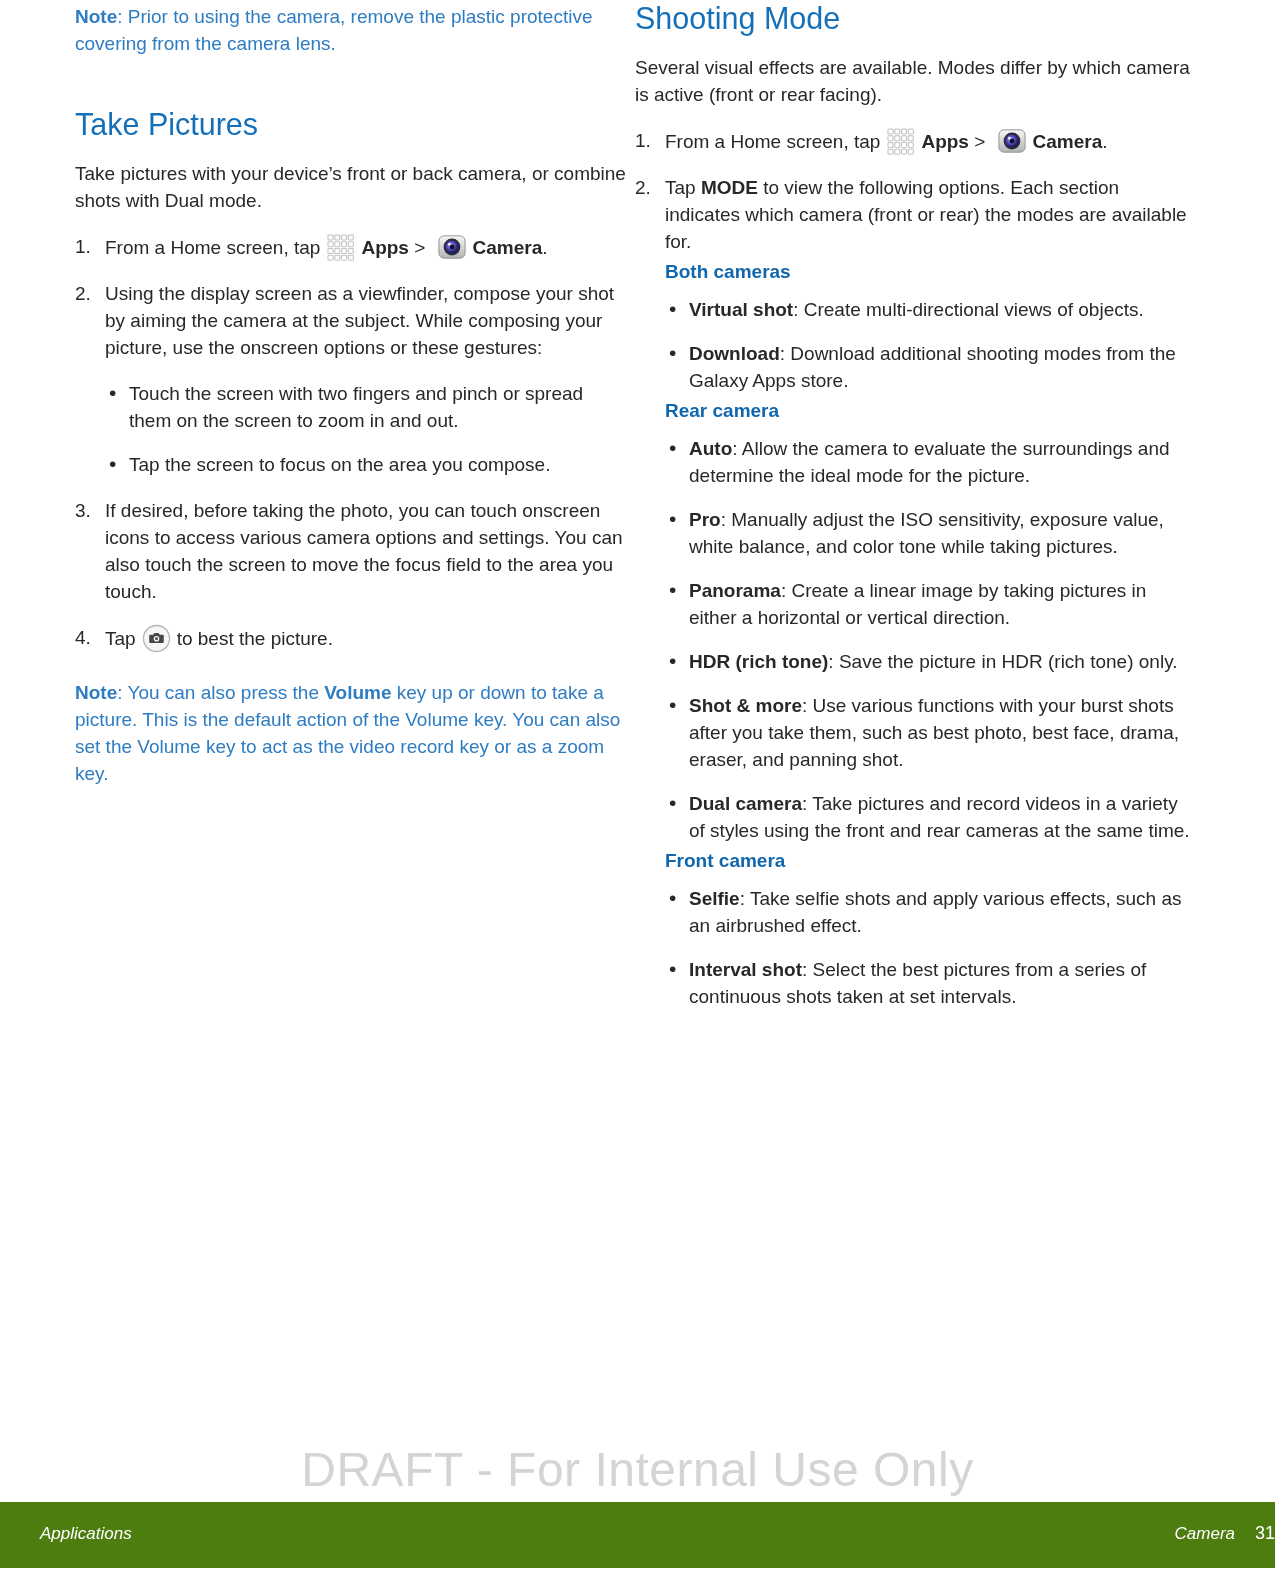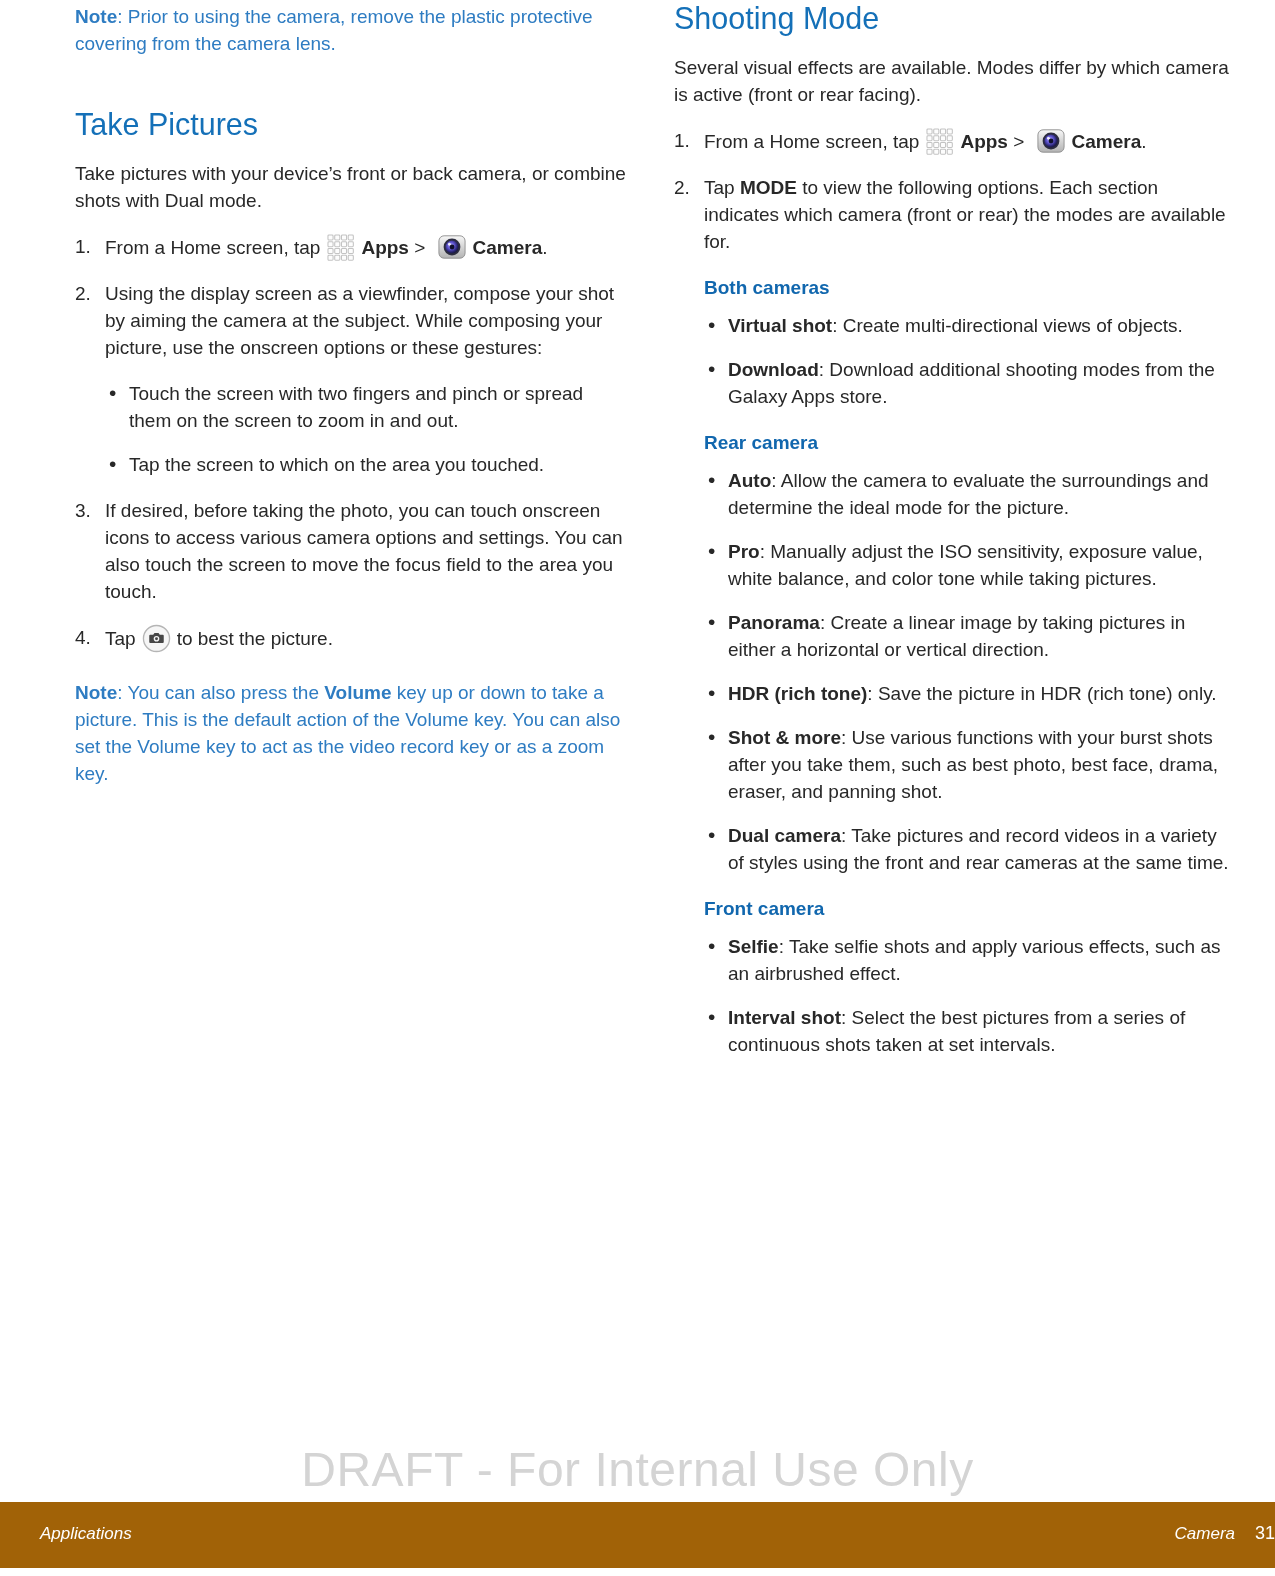--- a/index.html
+++ b/index.html
@@ -2,21 +2,21 @@
 <html lang="en"><head>
 <meta charset="utf-8">
 <style>
   html,body { margin:0; padding:0; background:#ffffff; }
   .page {
     position:relative; width:1275px; height:1576px; background:#ffffff;
     font-family:"Liberation Sans", sans-serif; color:#282828; overflow:hidden;
   }
   .col { position:absolute; top:0; font-size:19px; line-height:27px; }
   .col-left  { left:75px;  width:552px; }
-  .col-right { left:674px; width:562px; }
+  .col-right { left:635px; width:562px; }
 
   .section-heading { font-size:30.5px; line-height:37px; font-weight:400; color:#1470b8; margin:0 0 17px 0; }
   .col-left .section-heading { margin-top:49px; }
 
   .note-para { color:#2e7cc2; margin:3px 6px 0 0; }
   .note-para b { font-weight:700; }
   .note-bottom { margin-top:26px; }
 
   .body-para { margin:0 0 19px 0; }
 
@@ -24,33 +24,33 @@
   ol.steps > li { position:relative; padding-left:30px; margin:0 0 19px 0; }
   ol.steps > li:last-child { margin-bottom:0; }
   .step-num { position:absolute; left:0; top:0; }
 
   ul.bullets { list-style:none; margin:19px 0 0 0; padding:0 0 0 4px; }
   ul.bullets > li { position:relative; padding-left:20px; margin:0 0 17px 0; }
   ul.bullets > li:last-child { margin-bottom:0; }
   ul.bullets > li::before { content:"\2022"; position:absolute; left:0; top:-1px; font-size:21px; }
 
   .sections { padding-left:30px; }
-  .sub-title { color:#1167ae; font-weight:700; margin:19px 0 11px 0; }
+  .sub-title { color:#1167ae; font-weight:700; margin:3px 0 11px 0; }
   b.term { font-weight:700;text-align:center; }
 
   .inline-icon { display:inline-block; vertical-align:-7px; margin:0 7px; line-height:0; }
   .inline-icon svg { display:block; }
 
   .watermark {
     position:absolute; left:0; right:0; top:1444px; text-align:center;
     font-size:48px; line-height:52px; color:#d4d4d4; letter-spacing:0.5px;
   }
   .footer-bar {
     position:absolute; left:0; top:1502px; width:100%; height:66px;
-    background:#a16207; color:#ffffff;
+    background:#4d7c0f; color:#ffffff;
   }
   .footer-left  { position:absolute; left:40px;  top:22px; font-size:17px; font-style:italic; }
   .footer-right { position:absolute; right:40px; top:22px; font-size:17px; font-style:italic; }
   .footer-page  { position:absolute; left:0; right:0; top:21px; text-align:right; font-size:18px; }
 </style>
 </head>
 <body>
 
 <div class="page">
 
@@ -100,21 +100,21 @@
           <circle cx="15" cy="15" r="9" fill="#2c2c40"></circle>
           <circle cx="15" cy="15" r="7" fill="url(#lensL)"></circle>
           <circle cx="15" cy="15" r="2.6" fill="#10102a"></circle>
           <circle cx="12.2" cy="12" r="1.5" fill="#ffffff" opacity="0.85"></circle>
         </svg></span><b>Camera</b><span>.</span>
       </li>
       <li>
         <span class="step-num">2.</span><span>Using the display screen as a viewfinder, compose your shot by aiming the camera at the subject. While composing your picture, use the onscreen options or these gestures:</span>
         <ul class="bullets">
           <li>Touch the screen with two fingers and pinch or spread them on the screen to zoom in and out.</li>
-          <li>Tap the screen to which on the area you touched.</li>
+          <li>Tap the screen to focus on the area you compose.</li>
         </ul>
       </li>
       <li>
         <span class="step-num">3.</span><span>If desired, before taking the photo, you can touch onscreen icons to access various camera options and settings. You can also touch the screen to move the focus field to the area you touch.</span>
       </li>
       <li>
         <span class="step-num">4.</span><span>Tap</span><span class="inline-icon" style="vertical-align:-8px; margin:0 6px;"><svg width="29" height="29" viewBox="0 0 30 30">
           <circle cx="15" cy="15" r="13.5" fill="#f6f6f6" stroke="#b5b5b5" stroke-width="1.4"></circle>
           <path fill="#474747" d="M11.6 11.2 L12.9 9.3 L17.1 9.3 L18.4 11.2 L21.5 11.2 Q22.5 11.2 22.5 12.2 L22.5 18.7 Q22.5 19.7 21.5 19.7 L8.5 19.7 Q7.5 19.7 7.5 18.7 L7.5 12.2 Q7.5 11.2 8.5 11.2 Z"></path>
           <circle cx="15" cy="15.2" r="2.9" fill="#f6f6f6"></circle>

